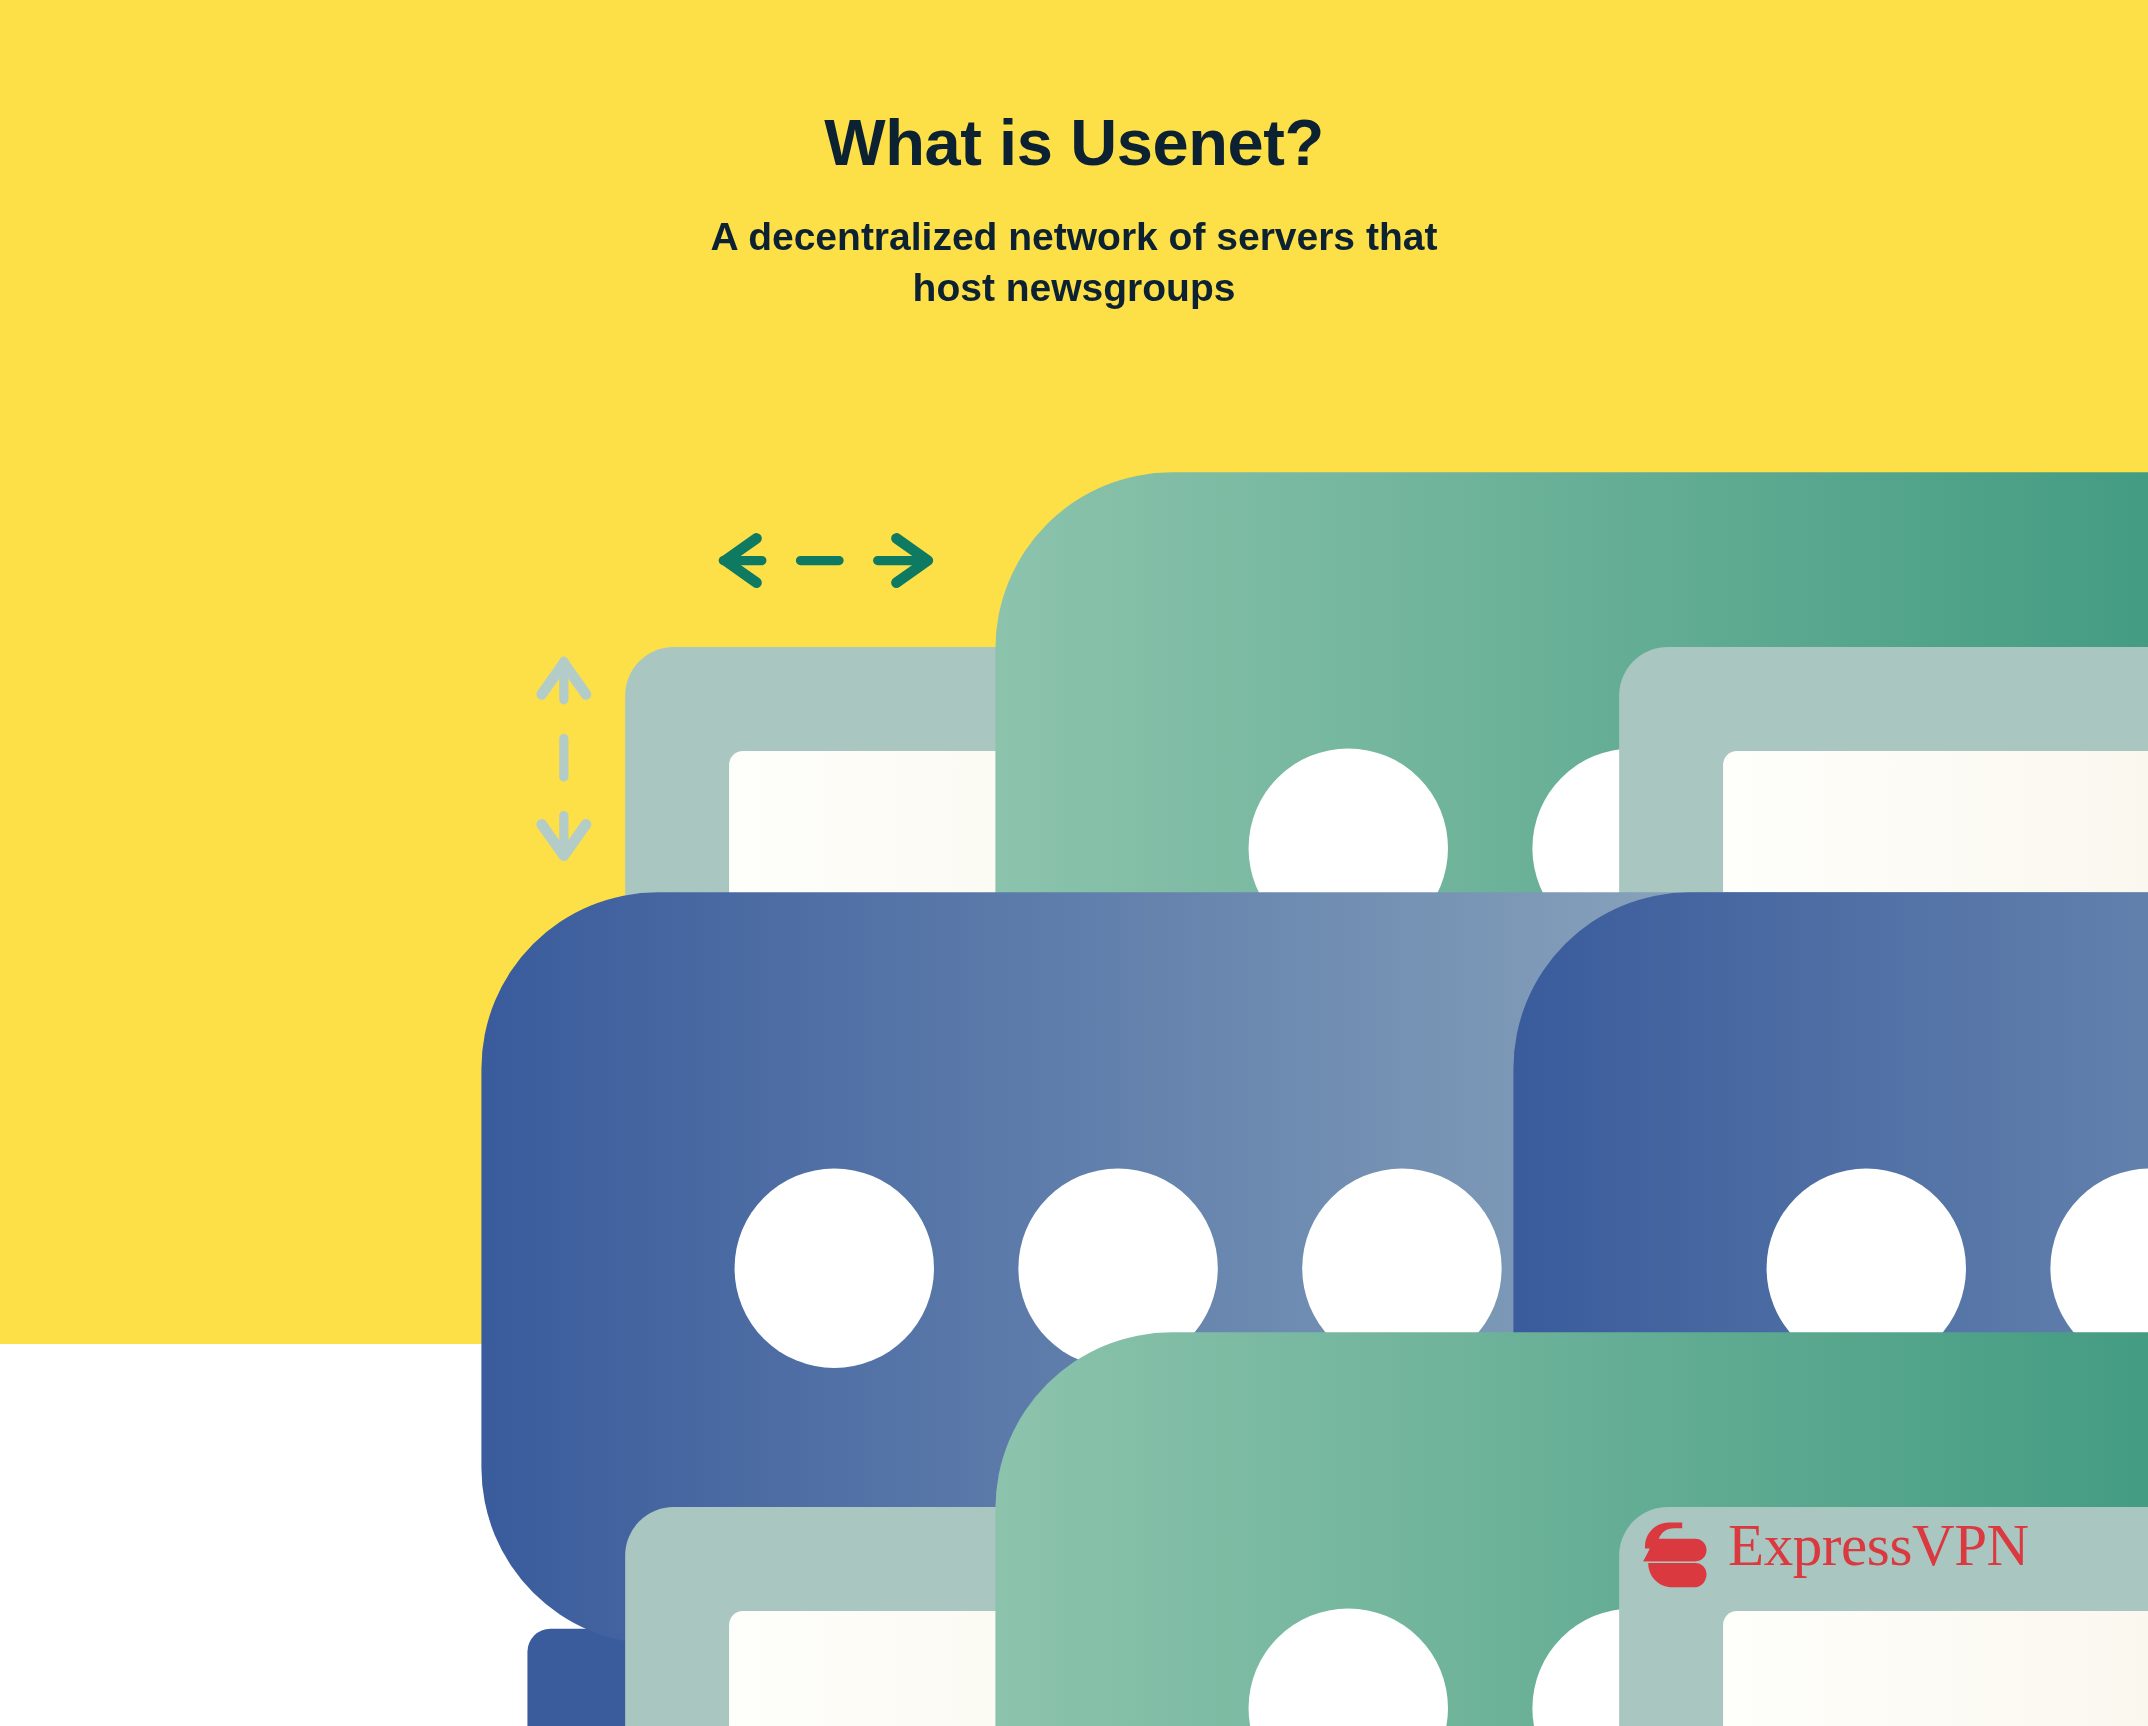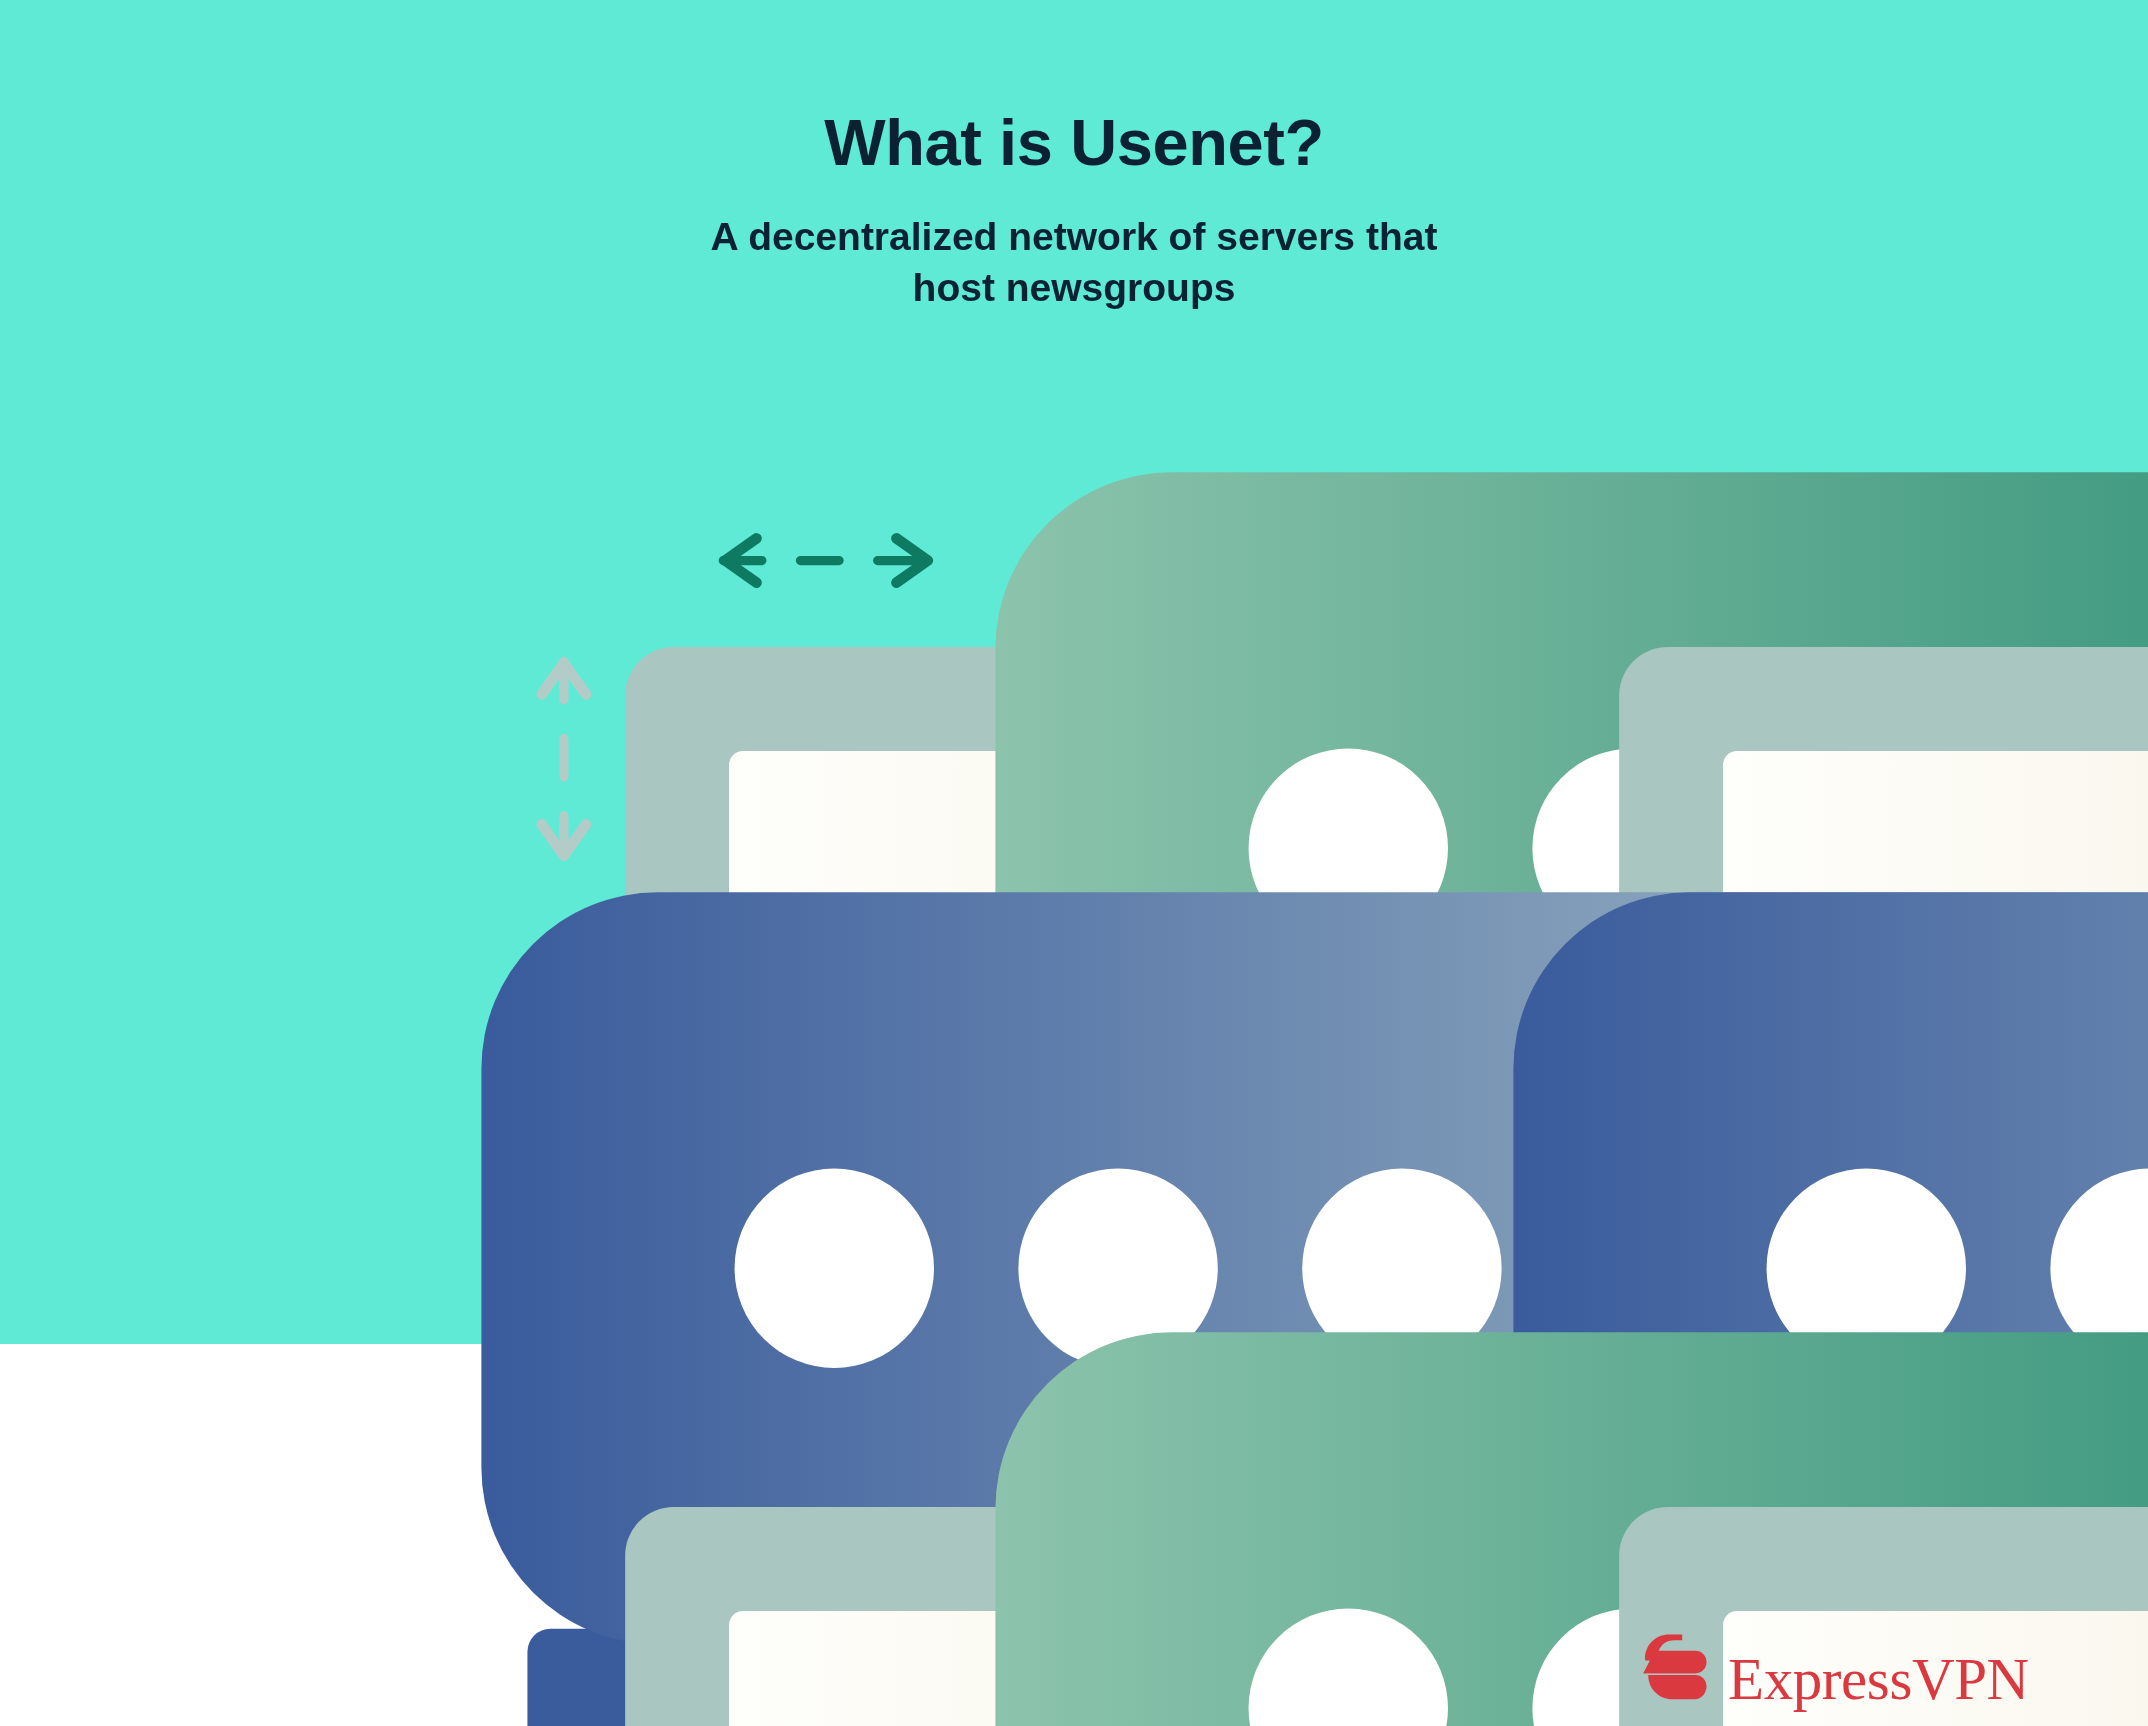--- a/index.html
+++ b/index.html
@@ -12,21 +12,21 @@
     width: 2148px;
     height: 1726px;
     font-family: "Liberation Sans", sans-serif;
     overflow: hidden;
     position: relative;
   }
   .page {
     position: relative;
     width: 2148px;
     height: 1344px;
-    background: #5eead4;
+    background: #fde047;
   }
 
   
   .header {
     position: absolute;
     top: 109px;
     left: 0;
     width: 2148px;
     text-align: center;
   }
@@ -71,23 +71,23 @@
   
   .laptop { width: 260px; height: 176px; }
 
   
   .server { width: 227px; height: 189px; }
 
   
   .logo {
     position: absolute;
     left: 1632px;
-    top: 1628px;
+    top: 1516px;
     display: flex;
-    align-items: flex-end;
+    align-items: flex-start;
     gap: 15px;
   }
   .logo-mark { width: 81px; height: 81px; display: block; }
   .logo-word {
     font-family: "Liberation Serif", serif;
     font-size: 59px;
     color: #da3940;
     letter-spacing: -0.4px;
     line-height: 1;
     white-space: nowrap;

